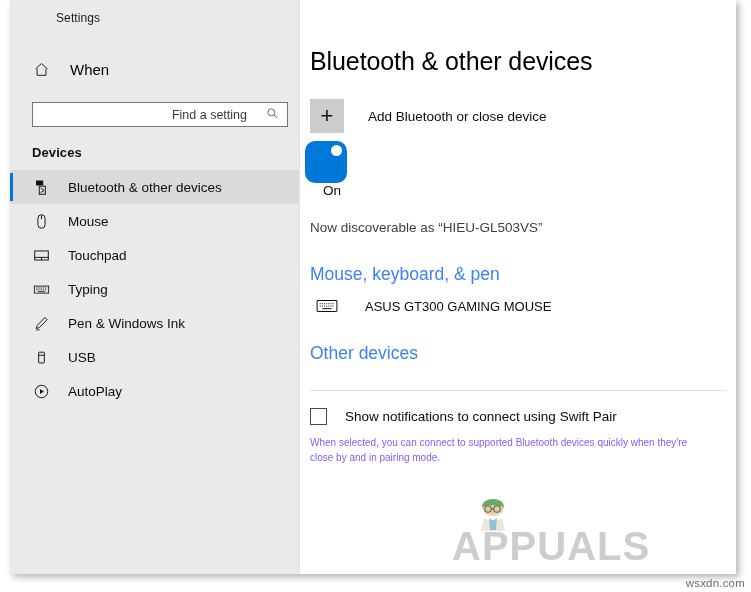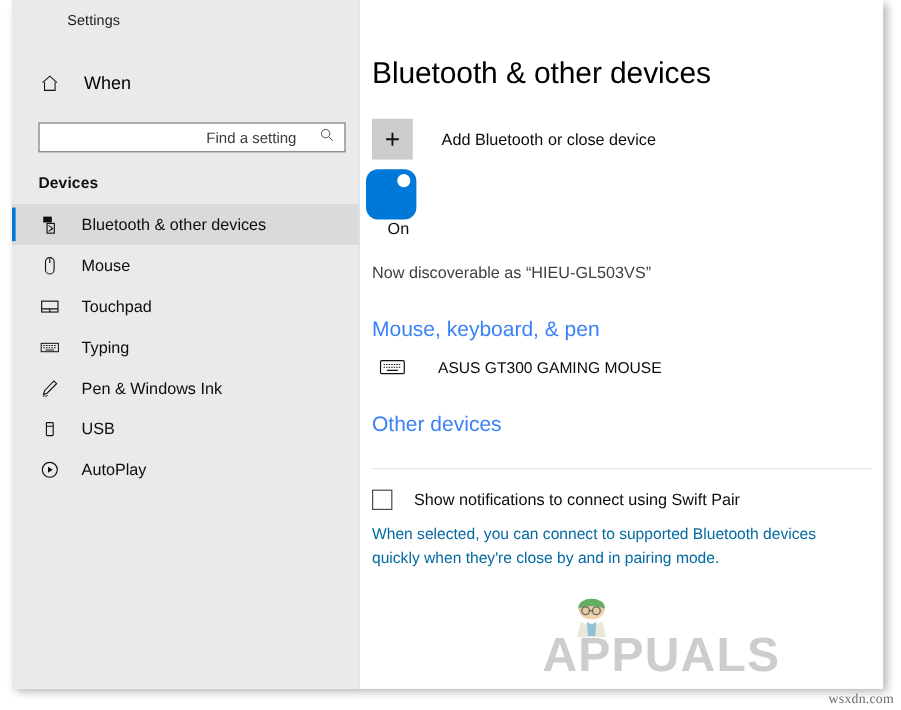--- a/index.html
+++ b/index.html
@@ -273,22 +273,22 @@
     box-sizing: border-box;
     flex: 0 0 17px;
     cursor: pointer;
   }
   .check-row .lbl {
     font-size: 13.5px;
     color: #0c0c0c;
     margin-left: 18px;
   }
   .check-desc {
-    font-size: 13px;
-    color: #0369a1;
+    font-size: 10px;
+    color: #8b5cf6;
     margin: 10px 0 0 10px;
     line-height: 1.5;
     max-width: 400px;
   }
 
   
   #watermark {
     position: absolute;
     left: 452px;
     top: 503px;
@@ -312,21 +312,21 @@
     top: 497px;
     pointer-events: none;
   }
 
   #corner-credit {
     position: absolute;
     right: 6px;
     bottom: 3px;
     font-size: 11.5px;
     color: #6d6d6d;
-    font-family: Liberation Serif, serif;
+    font-family: Liberation Sans, sans-serif;
     letter-spacing: 0.2px;
   }
 </style>
 </head>
 <body>
 
 <div id="app-window">
 
   <div id="sidebar">
 

